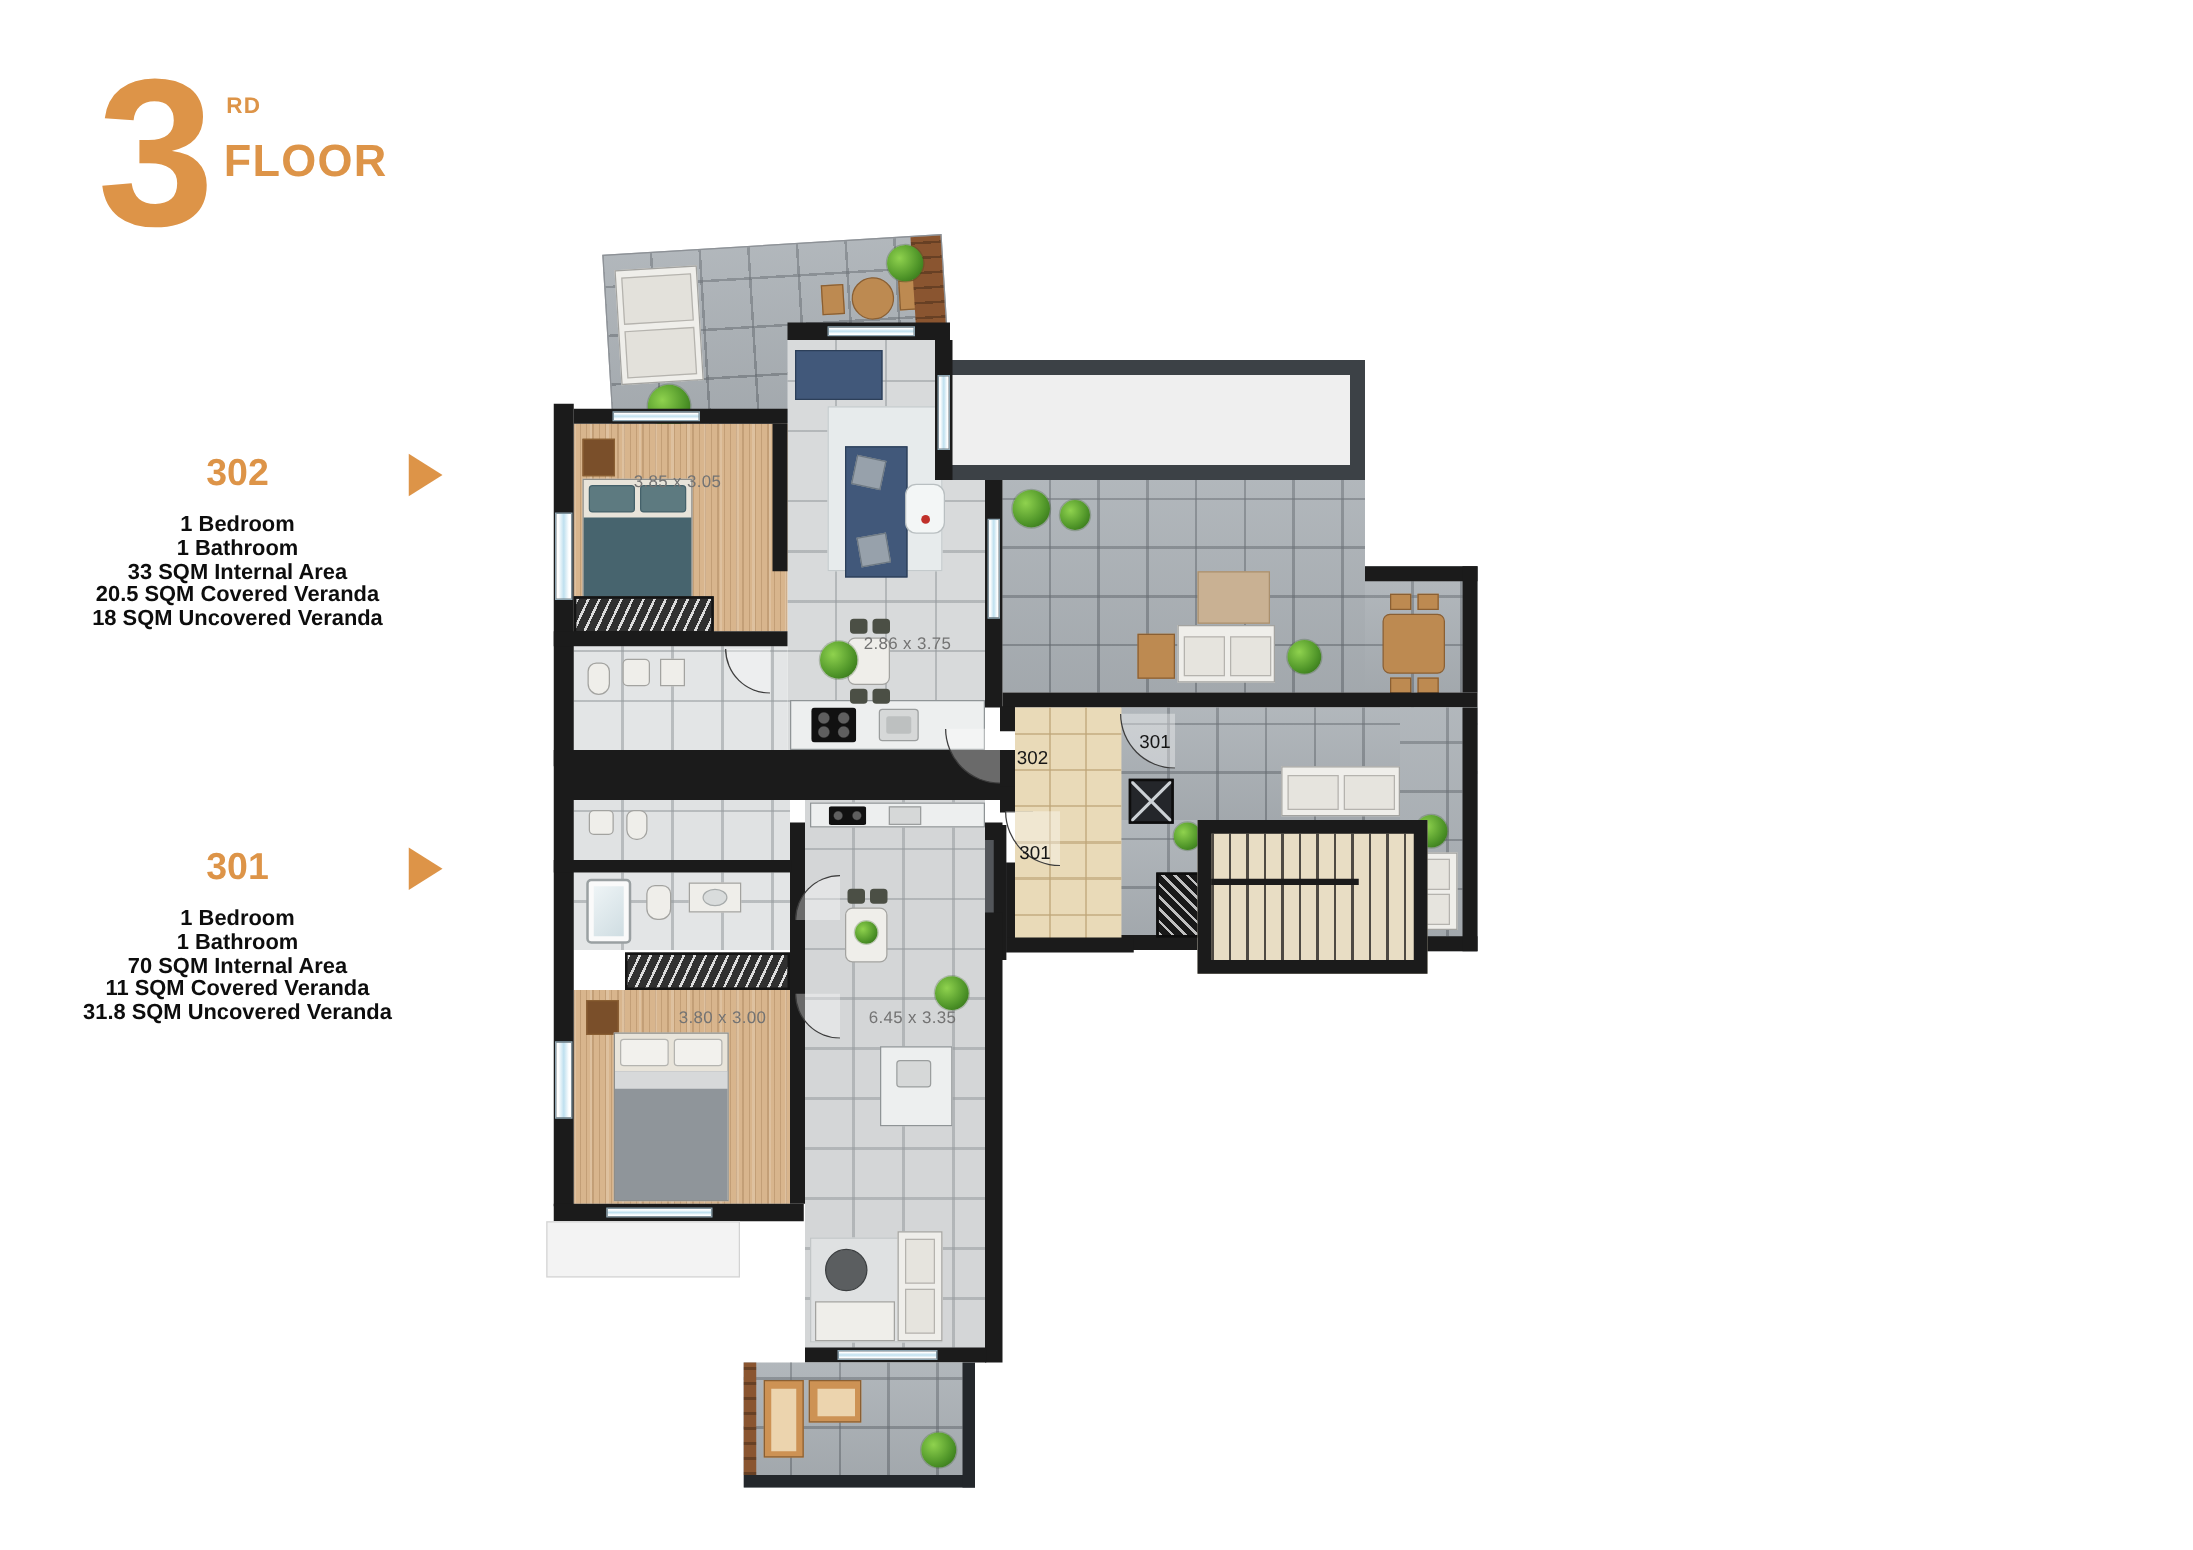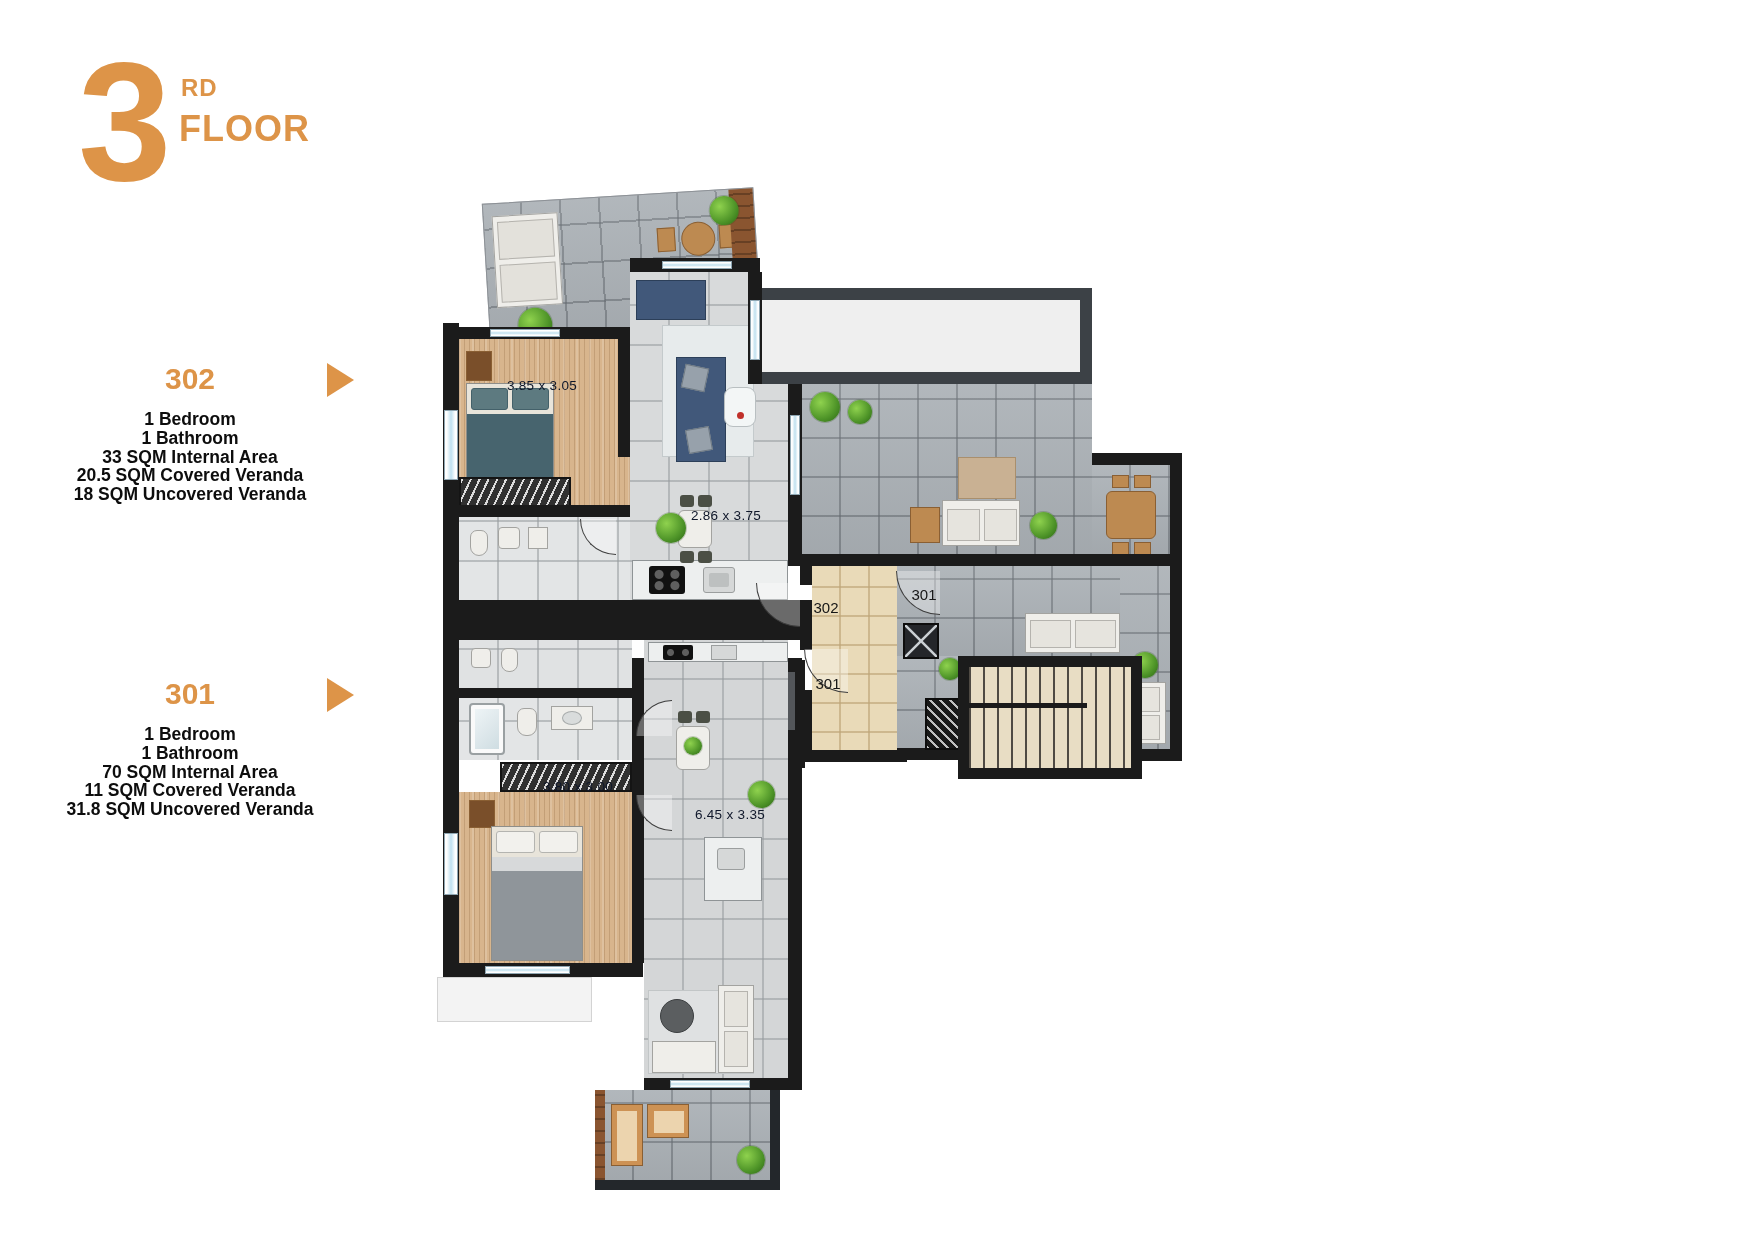--- a/index.html
+++ b/index.html
@@ -24,25 +24,25 @@
   .ht{background-color:#303030;background-image:
       repeating-linear-gradient(115deg,rgba(235,235,235,.92) 0 2px,transparent 2px 8px);
       border:2px solid #141414;}
   .fw{background:#efeeea;border:1px solid #a3a3a0;}
   .fn{background:#41587a;border:1px solid #2c3f59;}
   .fb{background:#bd8a51;border:1px solid #8a5f33;}
   .plant{border-radius:50%;background:radial-gradient(circle at 35% 35%,#8fd24e,#4e9428 60%,#2e6a16 95%);box-shadow:0 0 0 1px rgba(40,80,20,.25);}
   .win{background:linear-gradient(#ffffff 15%,#bfe0ef 50%,#ffffff 85%);border:1px solid #8fa6b2;}
   .winv{background:linear-gradient(90deg,#ffffff 15%,#bfe0ef 50%,#ffffff 85%);border:1px solid #8fa6b2;}
   .arc{position:absolute;box-sizing:border-box;background:rgba(255,255,255,.35);border:0 solid #3c3c3c;}
-  .dim{position:absolute;transform:translate(-50%,-50%);font-size:13.5px;color:#0f172a;white-space:nowrap;letter-spacing:.3px;}
+  .dim{position:absolute;transform:translate(-50%,-50%);font-size:13.5px;color:#737373;white-space:nowrap;letter-spacing:.3px;}
   .doorlbl{position:absolute;transform:translate(-50%,-50%);font-size:15px;color:#161616;white-space:nowrap;}
   
   .bignum{position:absolute;left:78px;top:38px;font-size:168px;line-height:1;font-weight:700;color:#DD9448;}
-  .suffix{position:absolute;left:181px;top:74px;font-size:24px;font-weight:700;color:#DD9448;letter-spacing:1px;}
+  .suffix{position:absolute;left:181px;top:74px;font-size:18px;font-weight:700;color:#DD9448;letter-spacing:1px;}
   .floorword{position:absolute;left:179px;top:108px;font-size:36px;font-weight:700;color:#DD9448;letter-spacing:1px;}
   .unit-block{position:absolute;width:300px;text-align:center;}
   .unit-id{font-size:30px;font-weight:700;color:#DD9448;margin-bottom:14px;}
   .unit-lines div{font-size:17.5px;font-weight:600;line-height:18.8px;color:#0d0d0d;}
   .tri{position:absolute;width:0;height:0;border-top:17px solid transparent;border-bottom:17px solid transparent;border-left:27px solid #DD9448;}
   .stairs{position:absolute;border:11px solid #1b1b1b;background-color:#e8ddc4;background-image:repeating-linear-gradient(90deg,#4f4a43 0 2px,transparent 2px 14px);}
   .marble{background:#edefef;border:1px solid #8f9496;}
 </style>
 </head>
 <body>
@@ -266,21 +266,21 @@
     <div class="abs" style="left:218px;top:805px;width:106px;height:84px;background:#dfe1e2;border:1px solid #c2c6c7;"></div>
     <div class="abs fw" style="left:288px;top:800px;width:36px;height:88px;">
       <div class="abs" style="left:5px;top:5px;width:24px;height:36px;background:#e6e4de;border:1px solid #b5b3ae;"></div>
       <div class="abs" style="left:5px;top:45px;width:24px;height:36px;background:#e6e4de;border:1px solid #b5b3ae;"></div>
     </div>
     <div class="abs fw" style="left:222px;top:856px;width:64px;height:32px;"></div>
     <div class="abs" style="left:230px;top:814px;width:34px;height:34px;border-radius:50%;background:#5b5e60;border:1px solid #3c3f41;"></div>
 
     <div class="dim" style="left:112px;top:200px;">3.85 x 3.05</div>
     <div class="dim" style="left:296px;top:330px;">2.86 x 3.75</div>
-    <div class="dim" style="left:148px;top:601px;">3.80 x 3.00</div>
+    <div class="dim" style="left:148px;top:629px;">3.80 x 3.00</div>
     <div class="dim" style="left:300px;top:629px;">6.45 x 3.35</div>
 
     <div class="wall" style="left:13px;top:455px;width:16px;height:325px;"></div>
     <div class="abs winv" style="left:14px;top:648px;width:14px;height:62px;"></div>
     <div class="wall" style="left:202px;top:473px;width:12px;height:305px;"></div>
     <div class="wall" style="left:13px;top:503px;width:190px;height:10px;"></div>
     <div class="wall" style="left:13px;top:778px;width:200px;height:14px;"></div>
     <div class="abs win" style="left:55px;top:781px;width:85px;height:8px;"></div>
     <div class="wall" style="left:358px;top:473px;width:14px;height:14px;"></div>
     <div class="wall" style="left:358px;top:545px;width:14px;height:360px;"></div>

